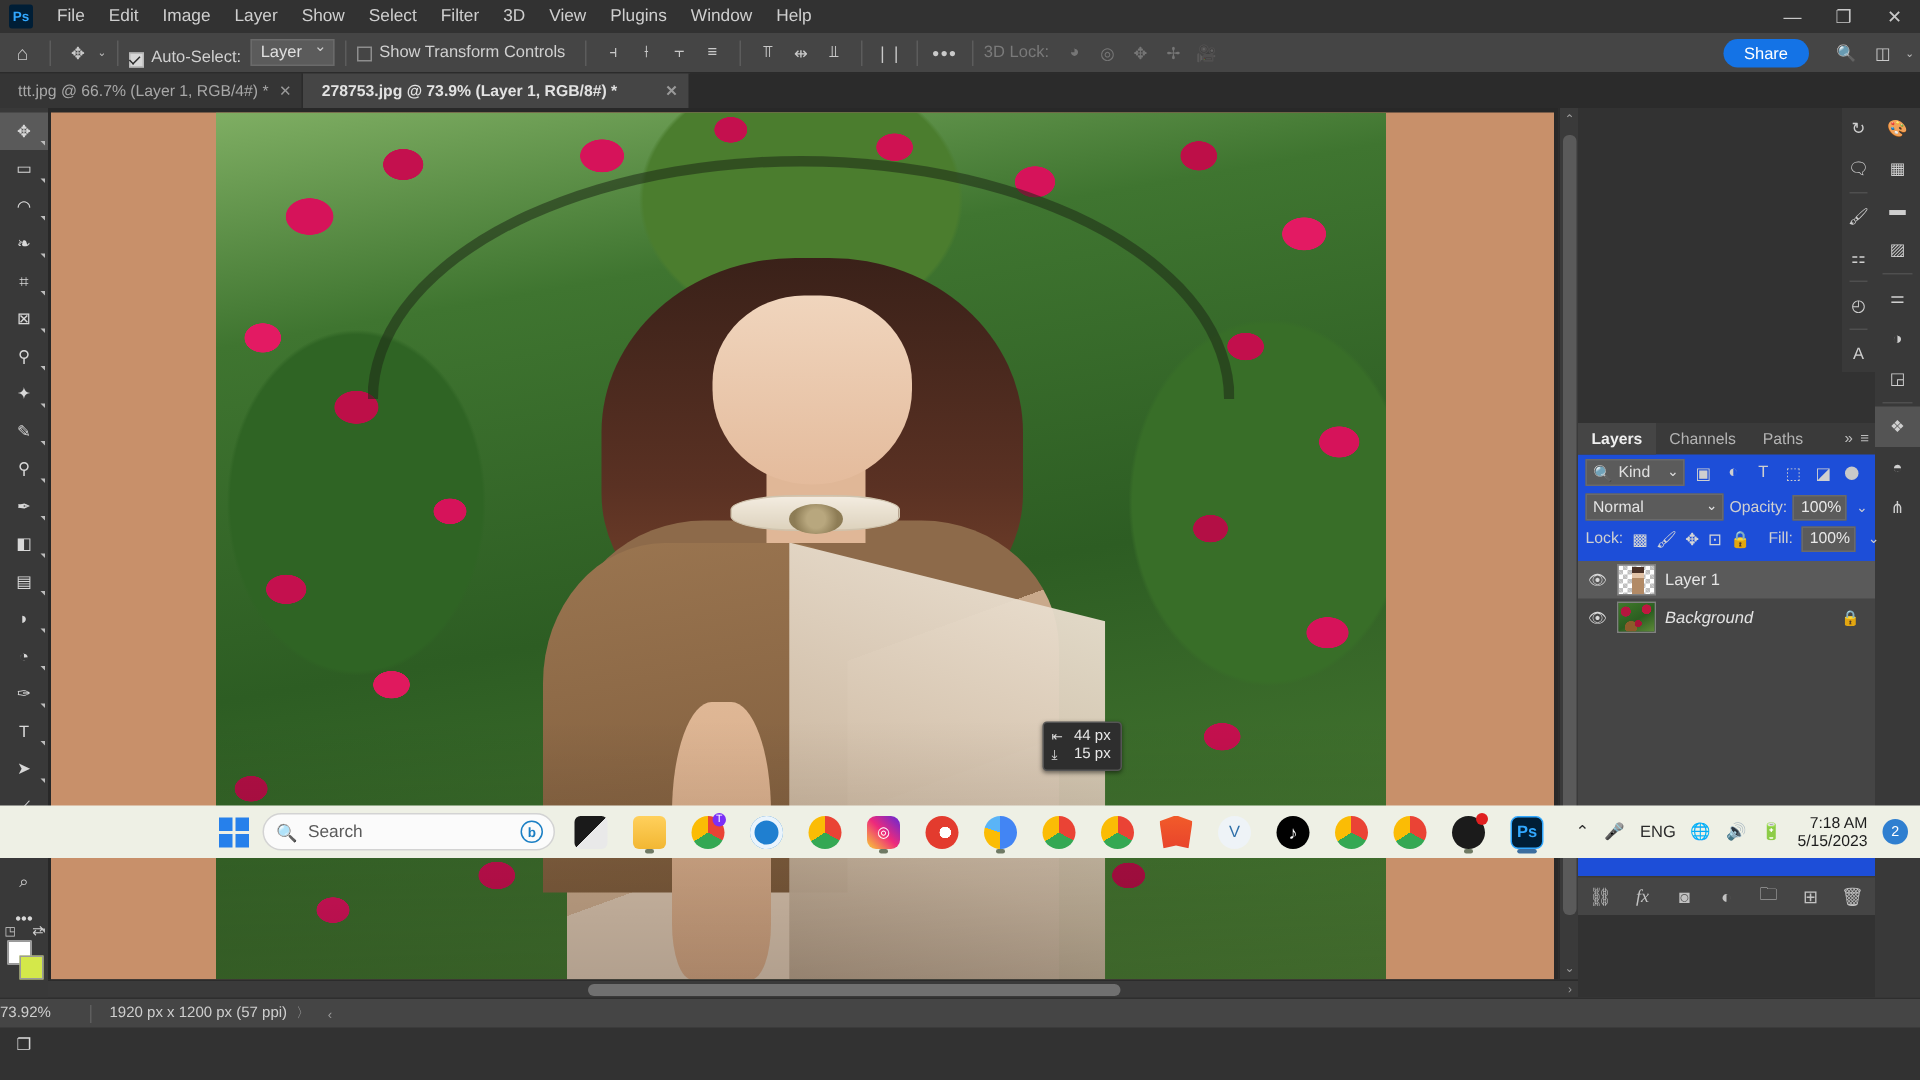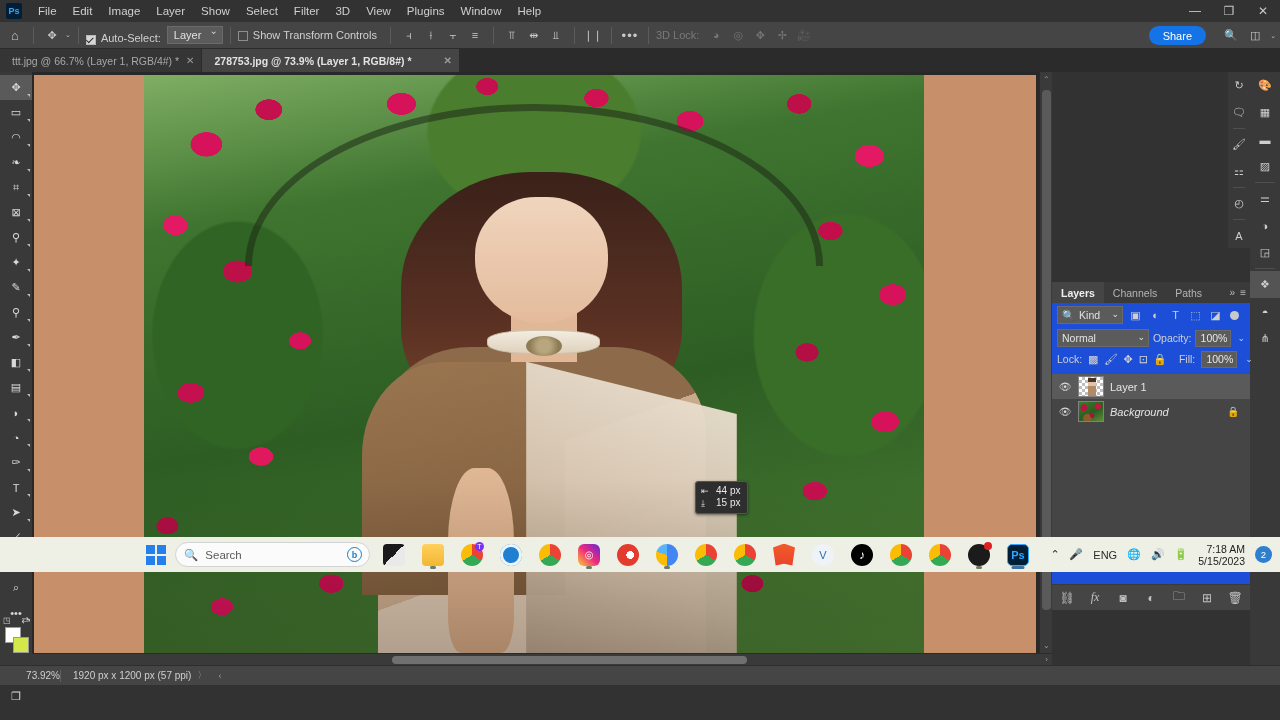--- a/index.html
+++ b/index.html
@@ -124,21 +124,21 @@
   }
   .hud-row { display:flex; align-items:center; gap:4px; white-space:nowrap; }
   .hud-gl { font-size:9px; color:#dcdcdc; width:11px; display:inline-block; }
 
   
   .statusbar {
     position:absolute; top:665px; left:0; width:1280px; height:20px; background:#454545;
     display:flex; align-items:center; font-size:10px; color:#cfcfcf;
     border-top:1px solid #2e2e2e;
   }
-  .st-zoom { width:60px; text-align:right; }
+  .st-zoom { width:60px; text-align:left; }
   .st-div { width:1px; height:12px; background:#5e5e5e; }
   .st-size { padding-left:12px; }
   .st-arrow { color:#9a9a9a; padding:0 6px; font-size:9px; }
 
   
   .rail {
     position:absolute; top:72px; right:0; width:30px; height:593px; background:#393939;
   }
   .rail-ico {
     width:30px; height:27px; display:flex; align-items:center; justify-content:center; color:#cfcfcf;

